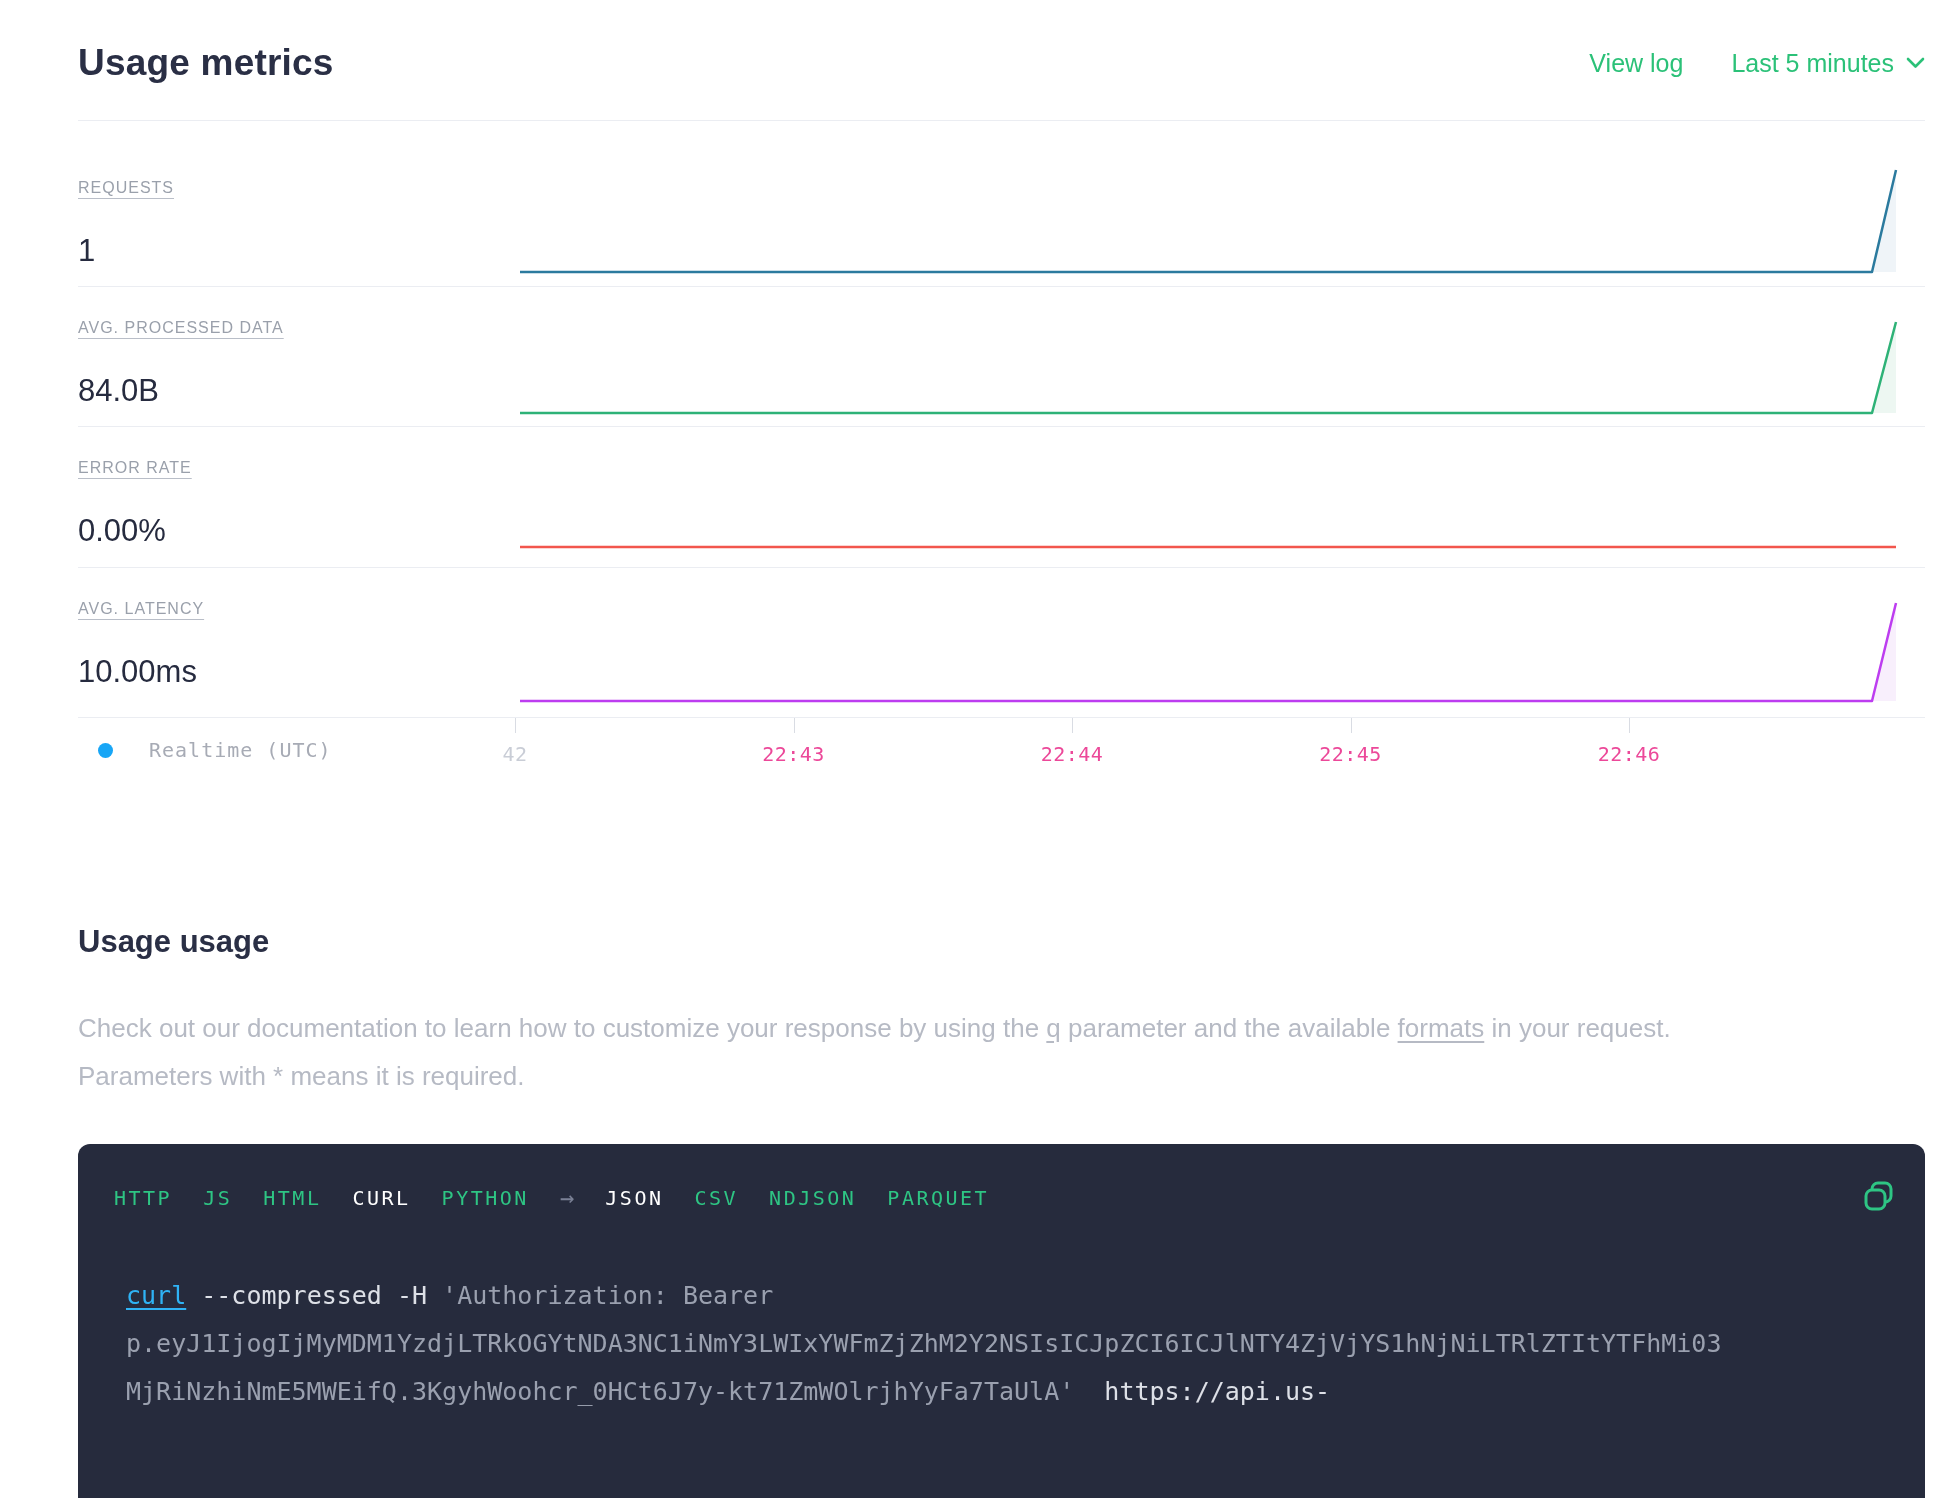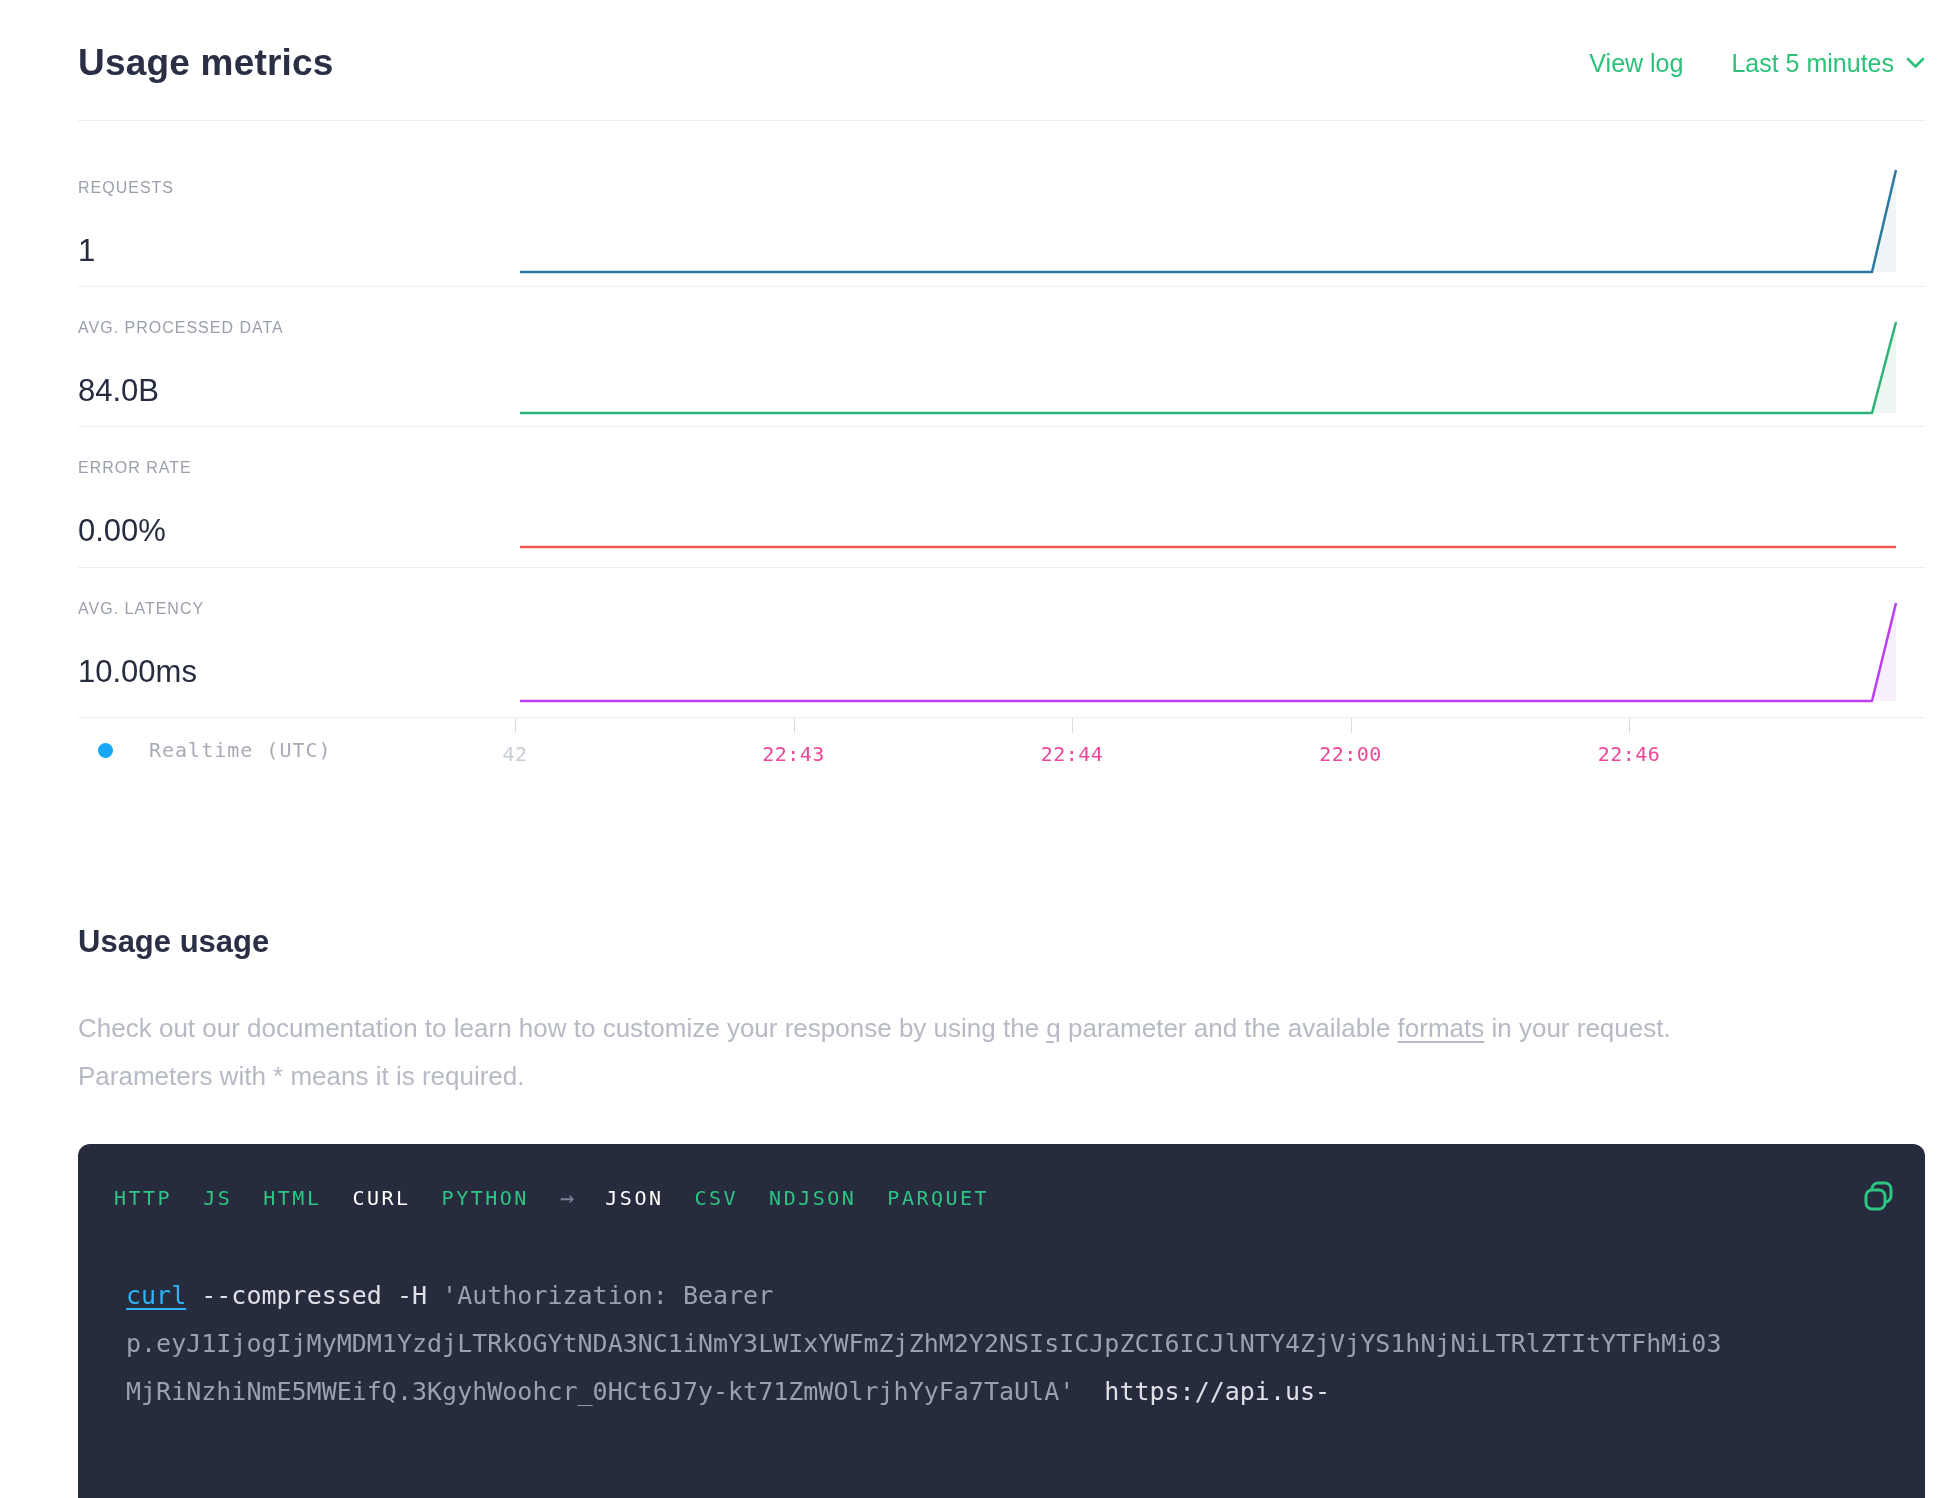--- a/index.html
+++ b/index.html
@@ -16,21 +16,21 @@
   .dropdown { display:flex; align-items:center; gap:12px; cursor:pointer; }
   .chev { display:inline-block; margin-top:3px; }
 
   
   .metric-row { position:relative; border-bottom:1px solid #ebedf2; }
   .metric-row.r0 { height:166px; }
   .metric-row.r1 { height:140px; }
   .metric-row.r2 { height:141px; }
   .metric-row.r3 { height:150px; }
   .metric-label { position:absolute; left:0; font-size:16px; letter-spacing:1px;
-                  color:#9aa0ab; text-underline-offset:5px;
+                  color:#9aa0ab; text-decoration:underline; text-underline-offset:5px;
                   text-decoration-color:#b9bec8; }
   .r0 .metric-label { top:58px; } .r1 .metric-label, .r2 .metric-label, .r3 .metric-label { top:32px; }
   .metric-value { position:absolute; left:0; font-size:31px; font-weight:500; color:#262b3f; }
   .r0 .metric-value { top:112px; } .r1 .metric-value, .r2 .metric-value, .r3 .metric-value { top:86px; }
   .spark { position:absolute; left:441px; bottom:0; display:block; }
 
   
   .axis-row { position:relative; height:78px; font-family:"DejaVu Sans Mono", monospace; }
   .legend { position:absolute; left:20px; top:20px; display:flex; align-items:center; gap:36px; }
   .legend-dot { width:15px; height:15px; border-radius:50%; }
@@ -121,21 +121,21 @@
       <span class="legend-dot" id="legend-dot" style="background: rgb(24, 166, 246);"></span>
       <span class="legend-label">Realtime (UTC)</span>
     </div>
   <div class="axis-tick" style="left: 437px;"></div>
       <span class="axis-label faded" style="left: 437px;">42</span>
       <div class="axis-tick" style="left: 715.5px;"></div>
       <span class="axis-label" style="left: 715.5px;">22:43</span>
       <div class="axis-tick" style="left: 994px;"></div>
       <span class="axis-label" style="left: 994px;">22:44</span>
       <div class="axis-tick" style="left: 1272.5px;"></div>
-      <span class="axis-label" style="left: 1272.5px;">22:00</span>
+      <span class="axis-label" style="left: 1272.5px;">22:45</span>
       <div class="axis-tick" style="left: 1551px;"></div>
       <span class="axis-label" style="left: 1551px;">22:46</span>
     </div>
 
   <div class="sample-title">Usage usage</div>
   <div class="sample-desc" id="sample-desc"><span>Check out our documentation to learn how to customize your response by using the </span><span class="u">q</span><span> parameter and the available </span><span class="u">formats</span><span> in your request.</span><br><span>Parameters with * means it is required.</span></div>
 
   <div class="code-panel">
     <div class="code-tabs" id="code-tabs">
         <span class="tab green">HTTP</span>

